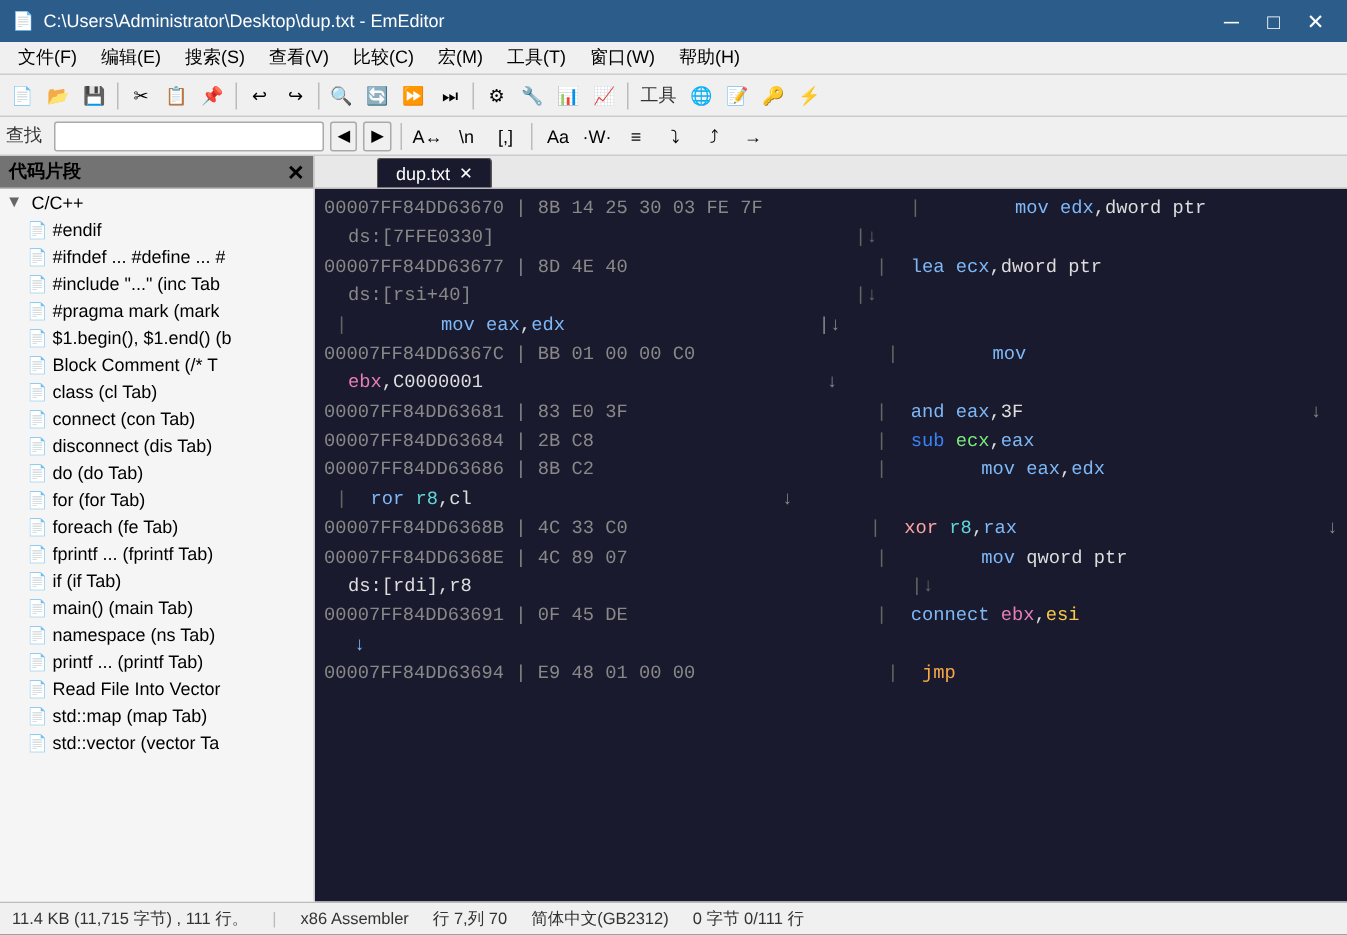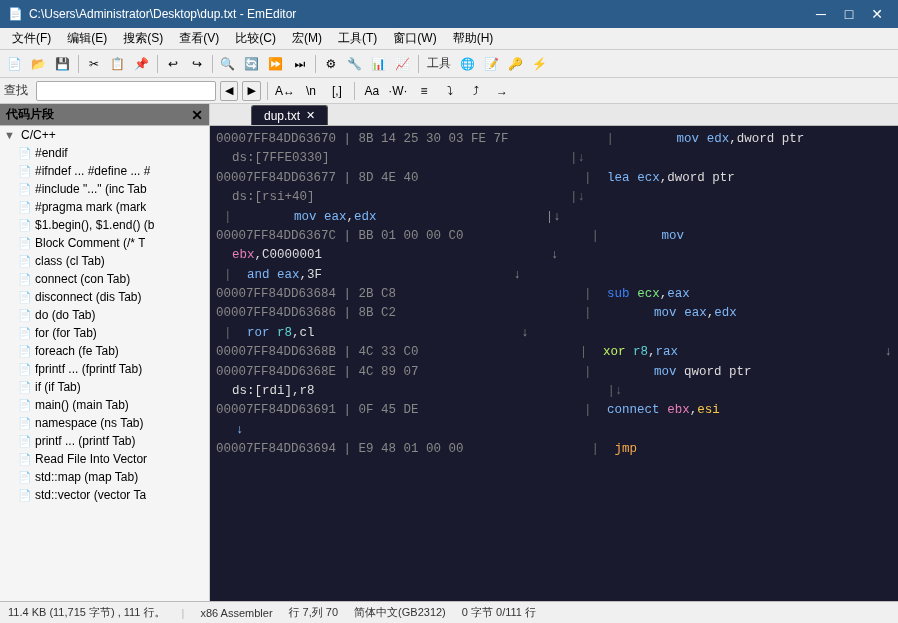--- a/index.html
+++ b/index.html
@@ -184,21 +184,21 @@
     .pipe { color: #666; margin: 0 8px; }
     .mnemonic { color: #ddd; }
     .reg-blue { color: #7eb8f7; }
     .reg-yellow { color: #f7c948; }
     .reg-green { color: #7de87d; }
     .reg-cyan { color: #5fd5d5; }
     .reg-pink { color: #e87eb8; }
     .kw-mov { color: #7eb8f7; padding-left: 47px; }
     .kw-sub { color: #3b82f6; }
     .kw-and { color: #7eb8f7; }
-    .kw-xor { color: #bef264; }
+    .kw-xor { color: #fca5a5; }
     .kw-ror { color: #7eb8f7; }
     .kw-lea { color: #7eb8f7; }
     .kw-jmp { color: #f7a848; }
     .kw-cmovne { color: #7eb8f7; }
     .arrow-down { color: #888; margin-left: 4px; }
     .indent { padding-left: 16px; }
 
     
     #code-content::-webkit-scrollbar { width: 8px; }
     #code-content::-webkit-scrollbar-track { background: #2a2a3e; }
@@ -438,20 +438,21 @@
           <span class="pipe">|</span>
           <span class="mnemonic">&nbsp;<span class="kw-mov">mov</span></span>
         </div>
 
         <div class="code-line indent">
           <span class="reg-pink">ebx</span><span class="mnemonic">,C0000001</span>
           <span class="arrow-down">&nbsp;&nbsp;&nbsp;&nbsp;&nbsp;&nbsp;&nbsp;&nbsp;&nbsp;&nbsp;&nbsp;&nbsp;&nbsp;&nbsp;&nbsp;&nbsp;&nbsp;&nbsp;&nbsp;&nbsp;&nbsp;&nbsp;&nbsp;&nbsp;&nbsp;&nbsp;&nbsp;&nbsp;&nbsp;&nbsp;↓</span>
         </div>
 
         <div class="code-line">
+          <span class="addr">00007FF84DD63681 | 83 E0 3F&nbsp;&nbsp;&nbsp;&nbsp;&nbsp;&nbsp;&nbsp;&nbsp;&nbsp;&nbsp;&nbsp;&nbsp;&nbsp;&nbsp;&nbsp;&nbsp;&nbsp;&nbsp;&nbsp;&nbsp;&nbsp;</span>
           <span class="pipe">|</span>
           <span class="mnemonic">&nbsp;<span class="kw-and">and</span> <span class="reg-blue">eax</span>,3F</span>
           <span class="arrow-down">&nbsp;&nbsp;&nbsp;&nbsp;&nbsp;&nbsp;&nbsp;&nbsp;&nbsp;&nbsp;&nbsp;&nbsp;&nbsp;&nbsp;&nbsp;&nbsp;&nbsp;&nbsp;&nbsp;&nbsp;&nbsp;&nbsp;&nbsp;&nbsp;&nbsp;↓</span>
         </div>
 
         <div class="code-line">
           <span class="addr">00007FF84DD63684 | 2B C8&nbsp;&nbsp;&nbsp;&nbsp;&nbsp;&nbsp;&nbsp;&nbsp;&nbsp;&nbsp;&nbsp;&nbsp;&nbsp;&nbsp;&nbsp;&nbsp;&nbsp;&nbsp;&nbsp;&nbsp;&nbsp;&nbsp;&nbsp;&nbsp;</span>
           <span class="pipe">|</span>
           <span class="mnemonic">&nbsp;<span class="kw-sub">sub</span> <span class="reg-green">ecx</span>,<span class="reg-blue">eax</span></span>
         </div>

